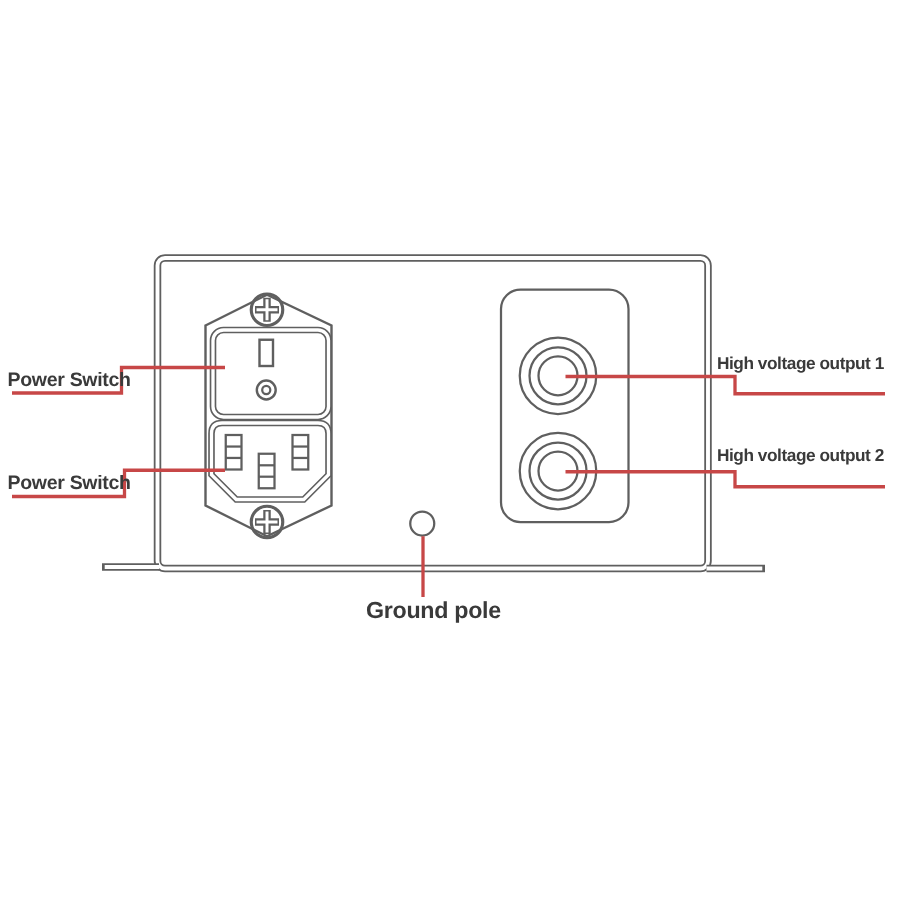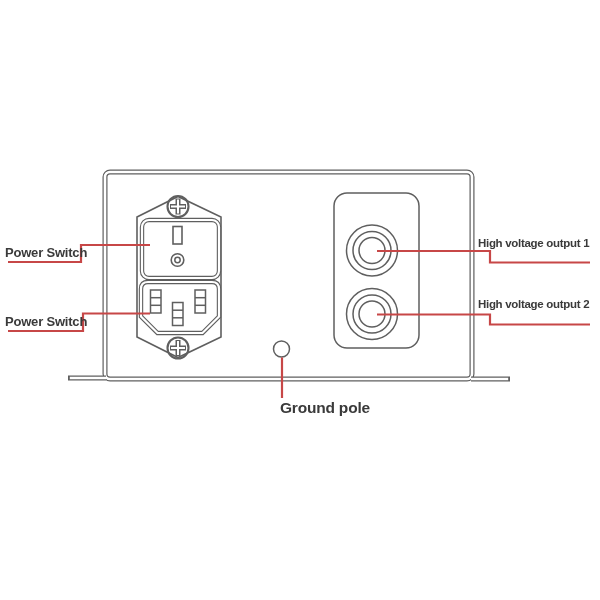--- a/index.html
+++ b/index.html
@@ -23,21 +23,21 @@
   .scr{stroke:var(--line,#5f5f5f);fill:none;stroke-width:2.1;}
   .crossk{stroke:var(--line,#5f5f5f);stroke-width:5;stroke-linecap:butt;}
   .crossw{stroke:var(--background,#fff);stroke-width:2;stroke-linecap:butt;}
   .red{stroke:var(--callout,#c74747);fill:none;stroke-width:2.2;}
   .lbl{
     position:absolute;color:var(--text,#3a3a3a);font-weight:bold;
     white-space:nowrap;line-height:1.1;
   }
   .lbl-left{font-size:13px;letter-spacing:-0.2px;}
   .lbl-right{font-size:11.5px;letter-spacing:-0.3px;}
-  .lbl-ground{font-size:15.5px;letter-spacing:-0.2px;margin-left:36px;}
+  .lbl-ground{font-size:15.5px;letter-spacing:-0.2px;}
 </style>
 </head>
 <body>
 
 <div class="stage">
 
   <svg width="600" height="600" viewBox="0 0 600 600">
 
     <g>
       <rect class="dbl" x="105" y="172" width="367" height="207" rx="5"></rect>

